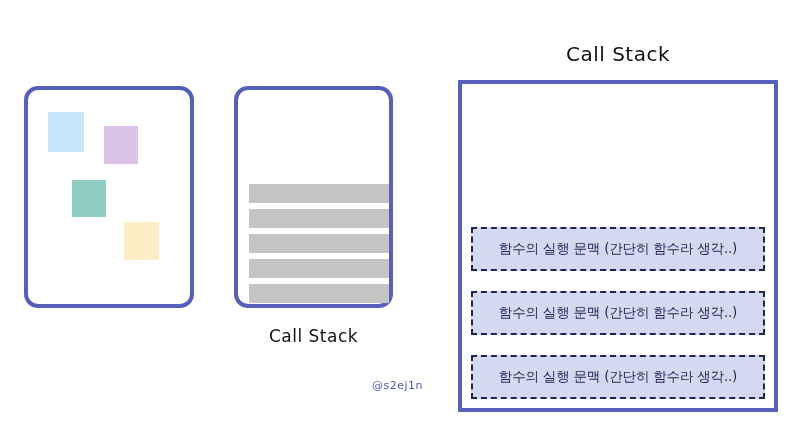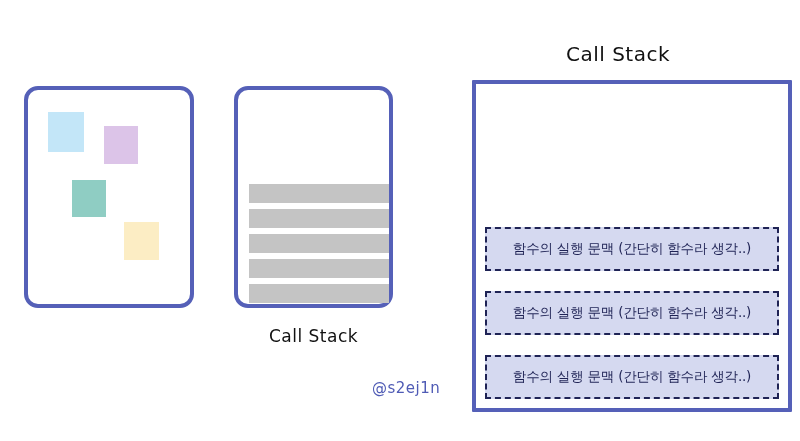--- a/index.html
+++ b/index.html
@@ -87,21 +87,21 @@
     width: 320px;
     text-align: center;
     font-size: 20px;
     letter-spacing: 0.5px;
     color: #111111;
     white-space: nowrap;
   }
   #detail-panel {
     position: absolute;
     box-sizing: border-box;
-    left: 472px;
+    left: 458px;
     top: 80px;
     width: 320px;
     height: 332px;
     background: #ffffff;
     border: 4px solid #5560b8;
     border-radius: 1px;
   }
   .frame-list {
     position: absolute;
     left: 0;
@@ -126,21 +126,21 @@
     color: #1f2355;
     white-space: nowrap;
     letter-spacing: -0.2px;
   }
 
   
   #watermark {
     position: absolute;
     left: 372px;
     top: 379px;
-    font-size: 15px;
+    font-size: 11px;
     color: #4f5bb5;
     letter-spacing: 0.5px;
     white-space: nowrap;
   }
 </style>
 </head>
 <body>
 
 <div class="stage">
 

